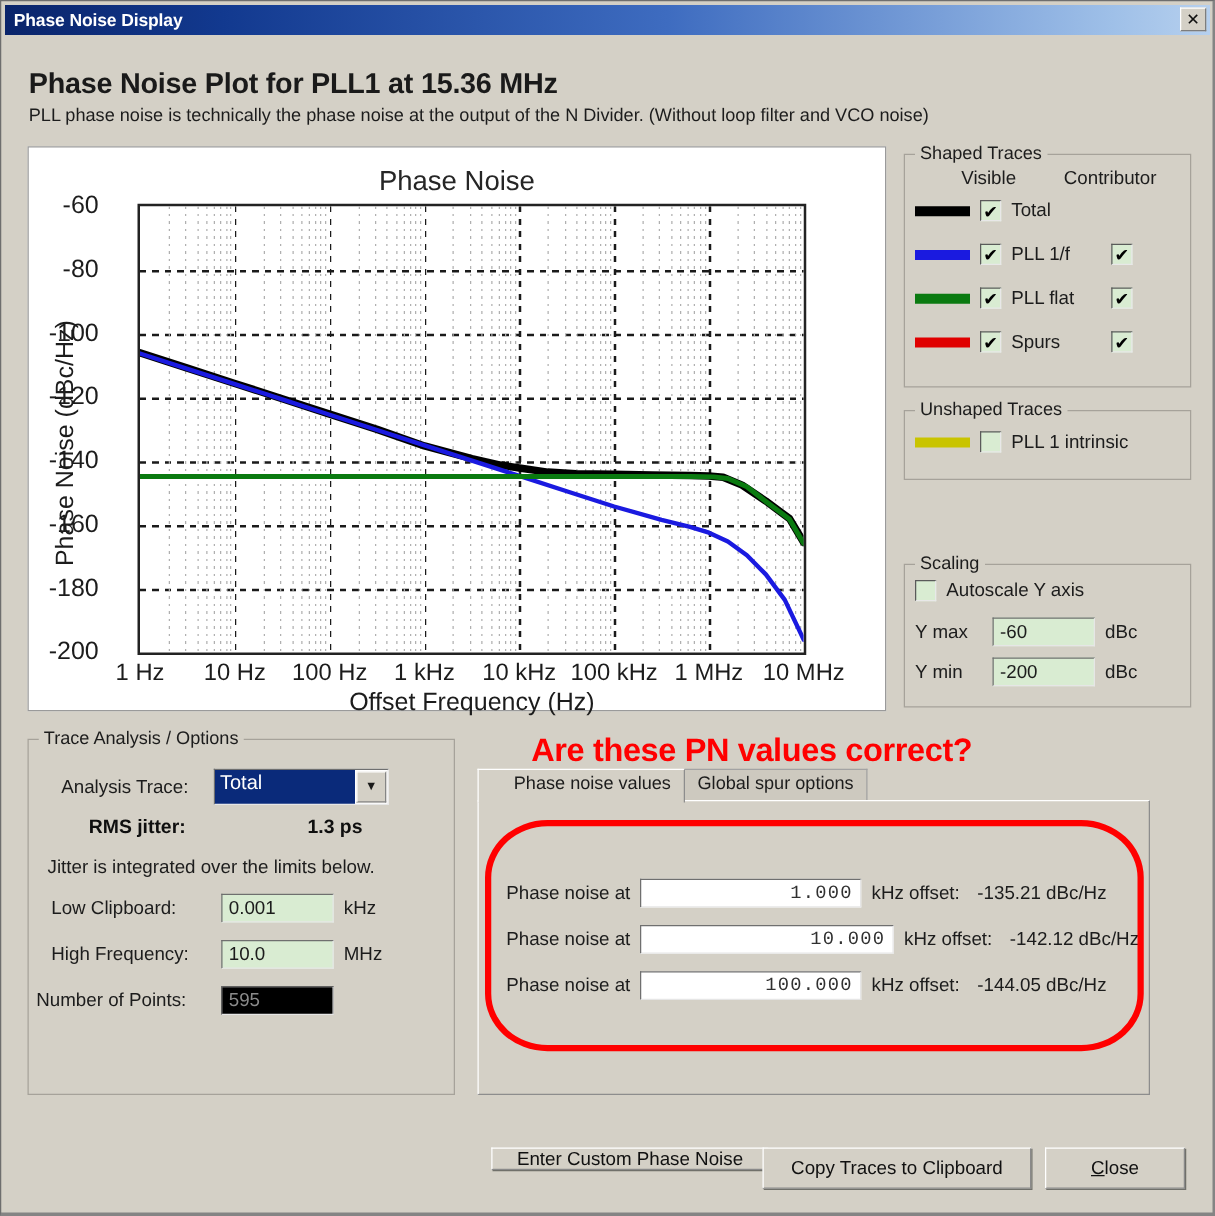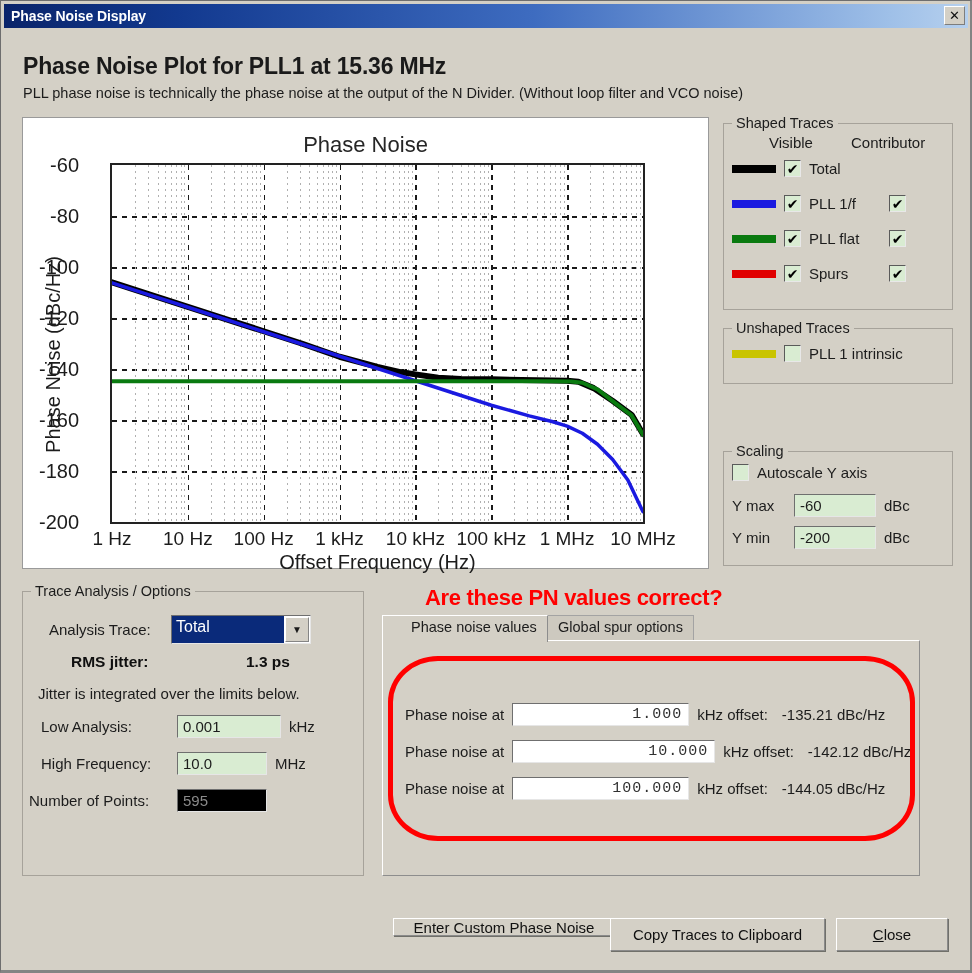--- a/index.html
+++ b/index.html
@@ -267,21 +267,21 @@
   .pn-row {
     position: absolute;
     display: flex; align-items: center; gap: 8px;
     white-space: nowrap;
   }
 
   
   .annot-text {
     position: absolute;
     left: 424px; top: 584px;
-    font-size: 22px;
+    font-size: 26px;
     font-weight: bold;
     color: #ff0000;
     white-space: nowrap;
     letter-spacing: -0.3px;
   }
   .annot-ellipse {
     position: absolute;
     left: 387px; top: 655px;
     width: 527px; height: 185px;
     border: 5px solid #ff0000;
@@ -491,22 +491,22 @@
     <span class="combo-value">Total</span>
     <span class="combo-arrow">▼</span>
   </div>
 
   <div class="lbl-b" style="position:absolute;left:70px;top:652px;">RMS jitter:</div>
   <div class="lbl-b" style="position:absolute;left:245px;top:652px;">1.3 ps</div>
 
   <div class="lbl" style="position:absolute;left:37px;top:684px;">Jitter is integrated over the limits below.</div>
 
   <div style="position:absolute;left:40px;top:714px;display:flex;align-items:center;gap:8px;">
-    <span class="lbl" style="width:128px;">Low Analysis:</span>
-    <input class="gi" style="width: 104px;" id="lowfreq-input" value="0.001">
+    <span class="lbl" style="width:128px;">Low Clipboard:</span>
+    <input class="gi" style="width: 90px;" id="lowfreq-input" value="0.001">
     <span class="lbl">kHz</span>
   </div>
 
   <div style="position:absolute;left:40px;top:751px;display:flex;align-items:center;gap:8px;">
     <span class="lbl" style="width:128px;">High Frequency:</span>
     <input class="gi" style="width: 90px;" id="highfreq-input" value="10.0">
     <span class="lbl">MHz</span>
   </div>
 
   <div style="position:absolute;left:28px;top:788px;display:flex;align-items:center;gap:8px;">

